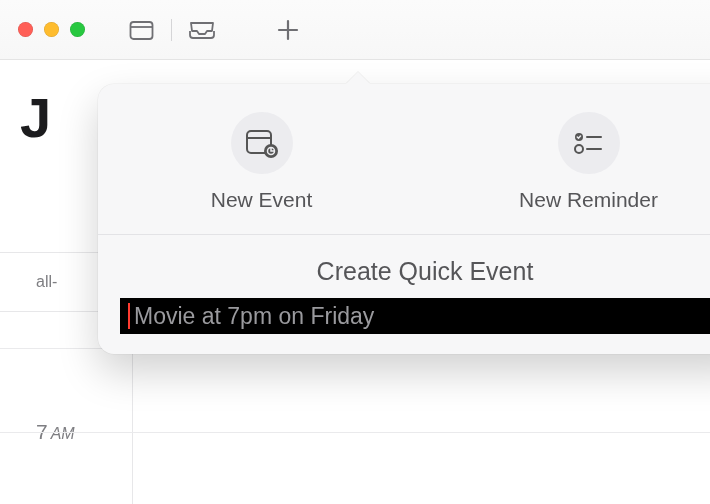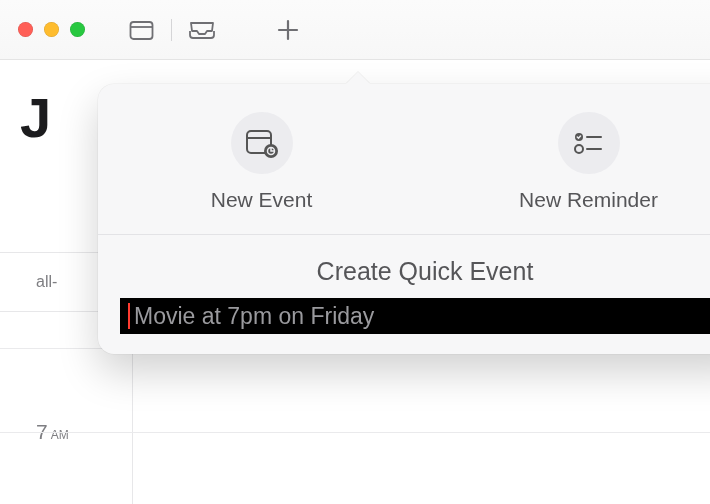--- a/index.html
+++ b/index.html
@@ -68,21 +68,21 @@
     position:absolute; top:60px; left:0; right:0; bottom:0;
   }
   .hour-divider {
     position:absolute; left:0; right:0; height:1px; background:#eaeaec;
   }
   .hour-label {
     position:absolute; left:36px;
     font-size:21px; color:#7e7e82;
     transform: translateY(-50%);
   }
-  .hour-label .ampm { font-size:12px; margin-left:3px; }
+  .hour-label .ampm { font-size:16px; margin-left:3px;font-style:italic; }
   .time-col-line {
     position:absolute; top:0; bottom:0; width:1px; background:#e7e7e9; left:132px;
   }
 
   
   .popover {
     position:absolute;
     left:98px; top:84px;
     width:654px;
     background:#f7f7f8;

